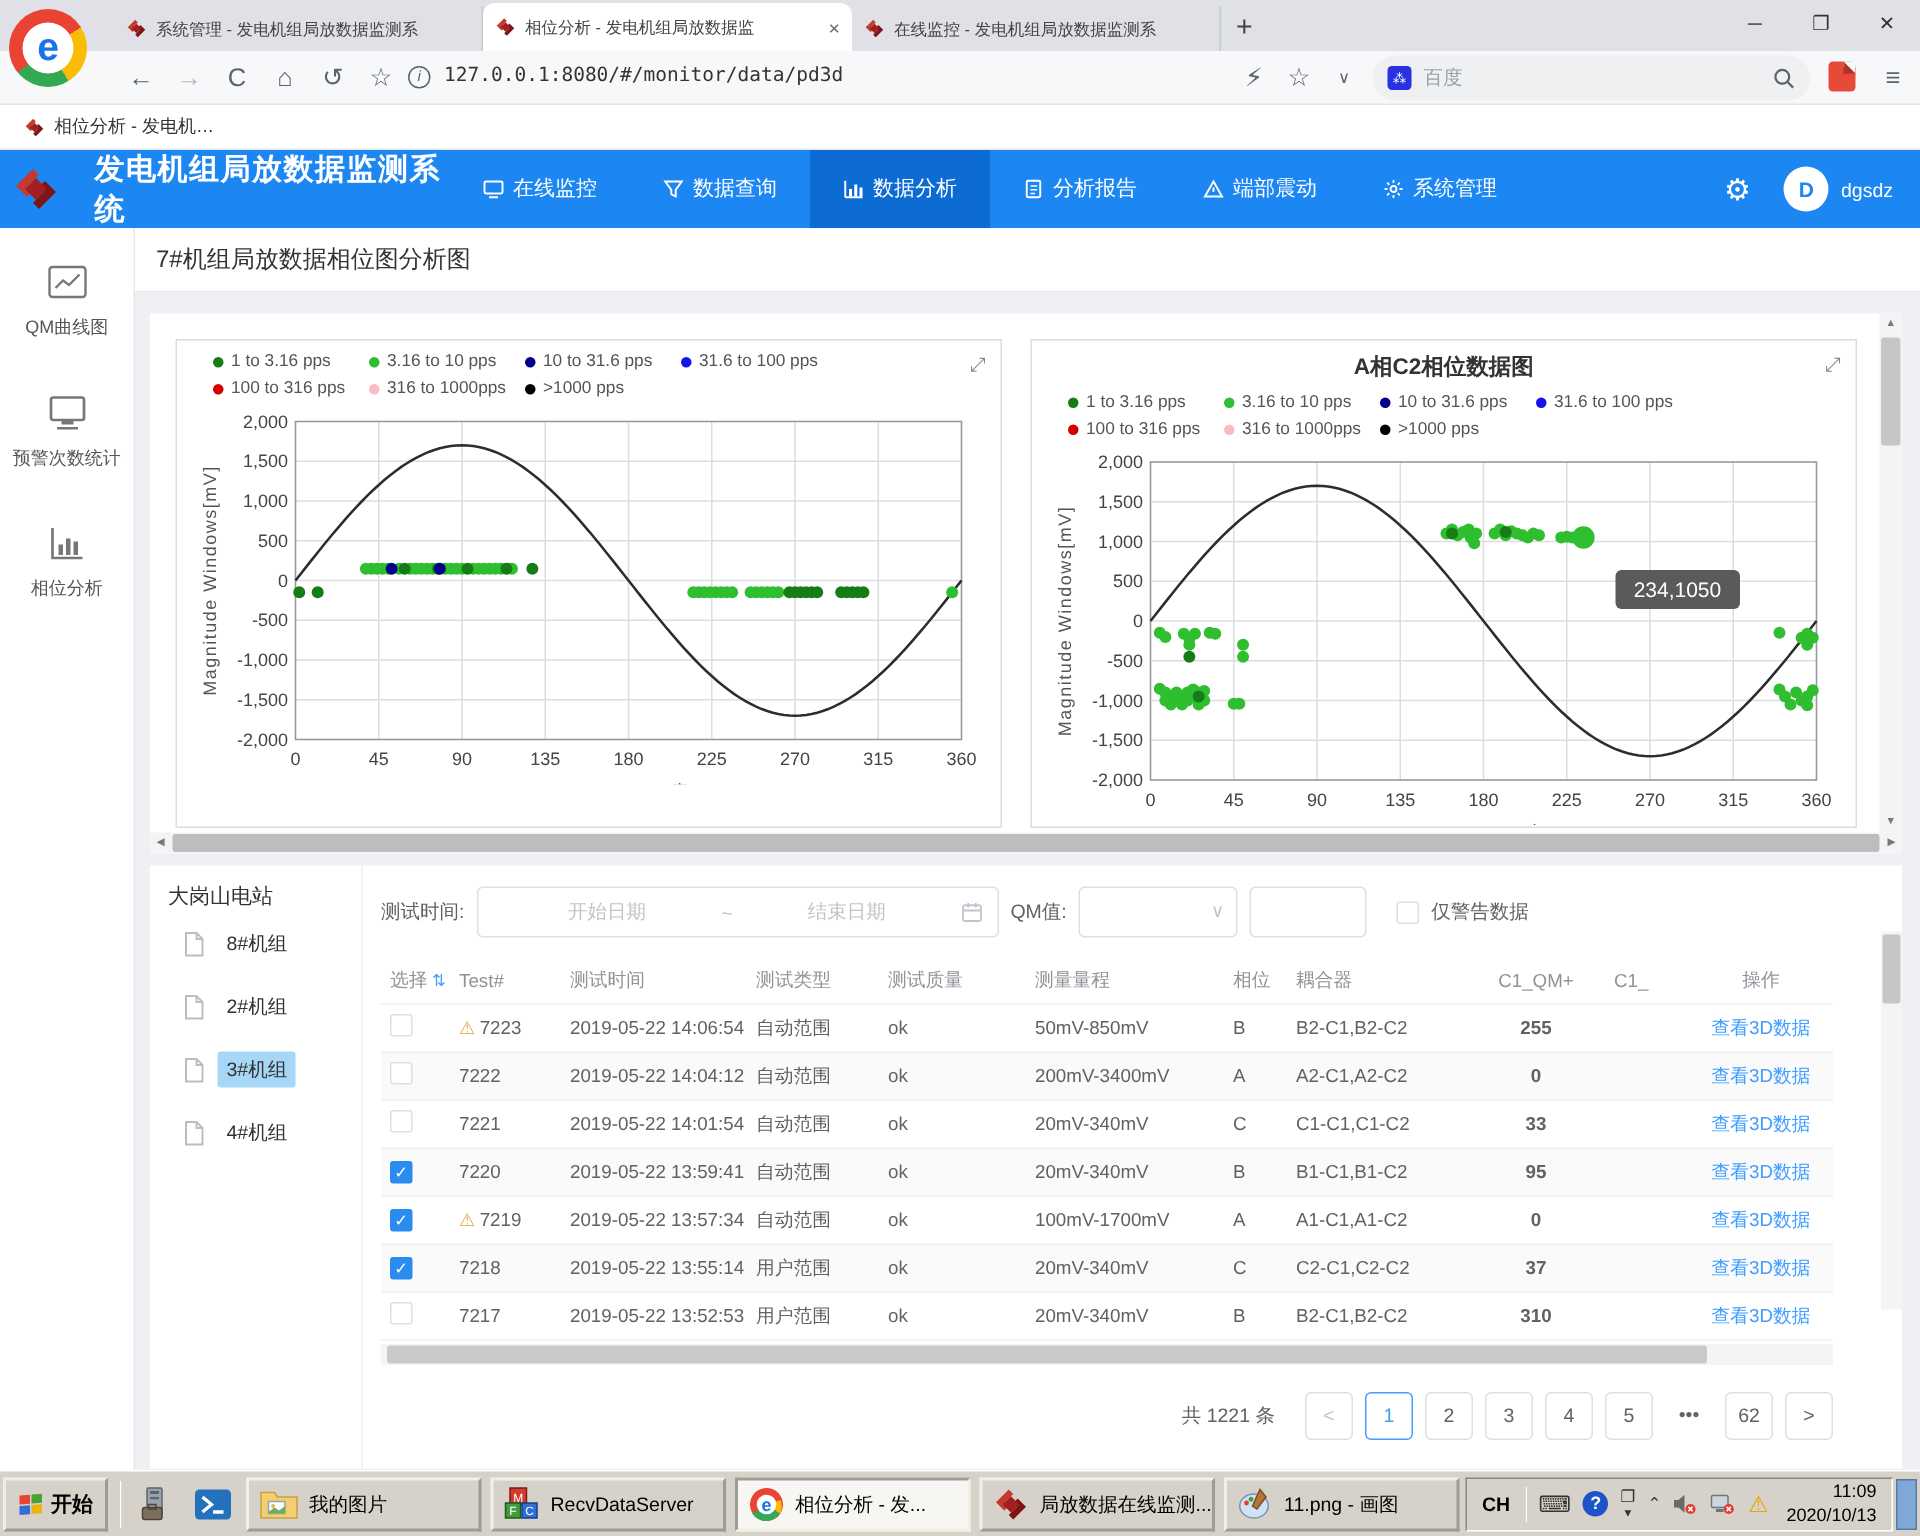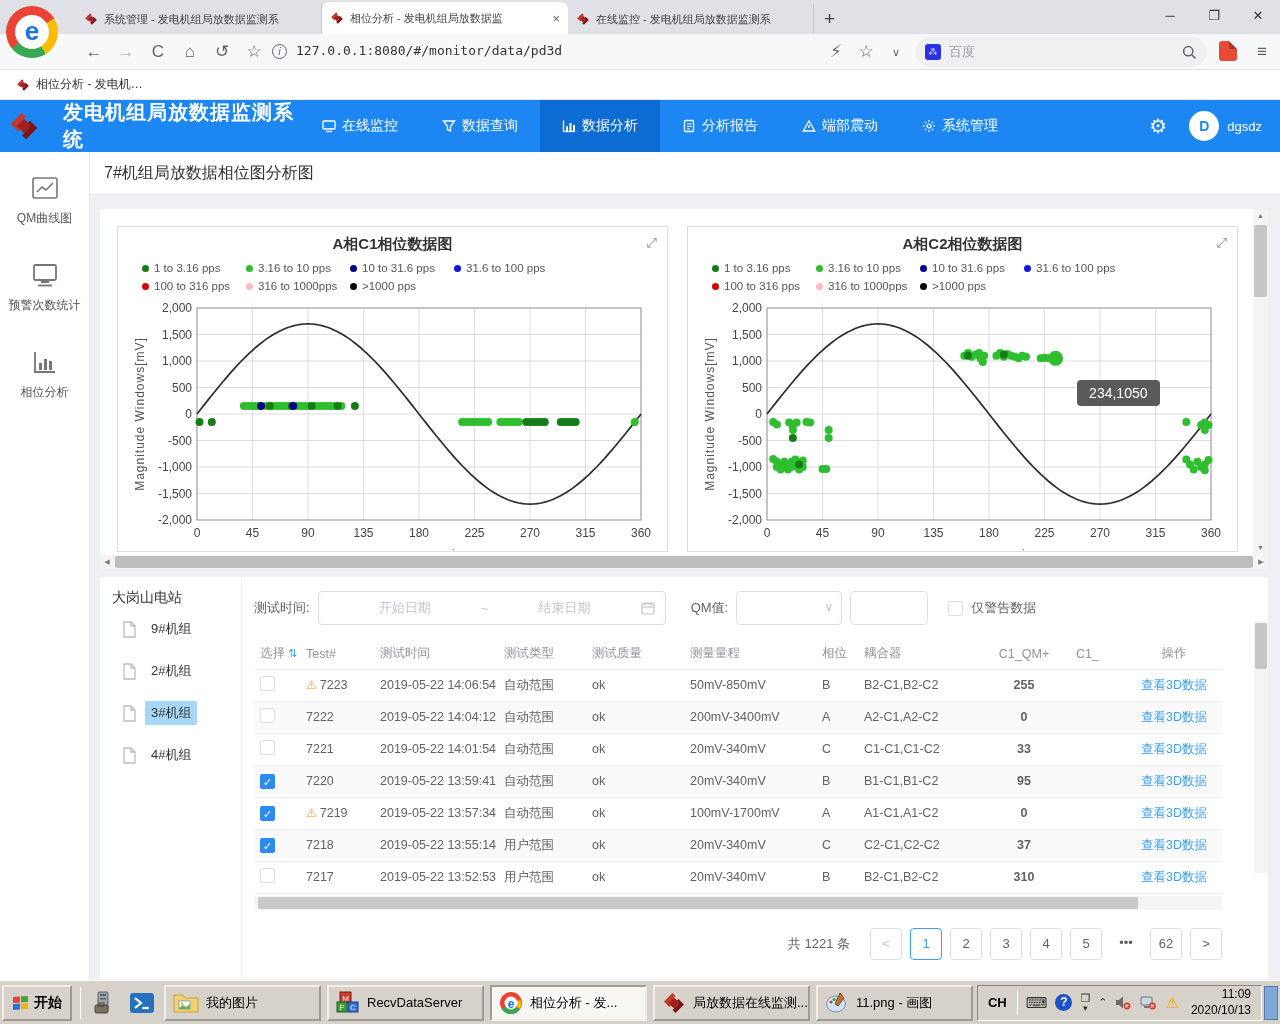--- a/index.html
+++ b/index.html
@@ -311,21 +311,20 @@
         <div class="ri-label">相位分析</div>
       </div>
     </div>
   <div class="content">
     <div class="titlebar">
       <span class="page-title">7#机组局放数据相位图分析图</span>
     </div>
 
     <div class="charts-section">
       <div class="chart-card" style="left:17px">
-          <div class="c-title">A相C1相位数据图</div>
           <div class="expand-ic">⤢</div>
           <div class="legend">
             <div class="legend-item">
               <span class="dot" style="background: rgb(22, 125, 22);"></span>
               <span>1 to 3.16 pps</span>
             </div>
             <div class="legend-item">
               <span class="dot" style="background: rgb(47, 190, 47);"></span>
               <span>3.16 to 10 pps</span>
             </div>
@@ -609,21 +608,21 @@
       <div class="tree-pane">
         <div class="tree-root">大岗山电站</div>
         <div id="tree-items">
             <div class="tree-item">
               <span class="doc">
                 <svg width="15" height="17" viewBox="0 0 15 17">
                   <path d="M2 1h7l4 4v11H2z" fill="#fff" stroke="#b9bdc4" stroke-width="1.3"></path>
                   <path d="M9 1v4h4" fill="none" stroke="#b9bdc4" stroke-width="1.3"></path>
                 </svg>
               </span>
-              <span class="ti-label">9#机组</span>
+              <span class="ti-label">8#机组</span>
             </div>
             <div class="tree-item">
               <span class="doc">
                 <svg width="15" height="17" viewBox="0 0 15 17">
                   <path d="M2 1h7l4 4v11H2z" fill="#fff" stroke="#b9bdc4" stroke-width="1.3"></path>
                   <path d="M9 1v4h4" fill="none" stroke="#b9bdc4" stroke-width="1.3"></path>
                 </svg>
               </span>
               <span class="ti-label">2#机组</span>
             </div>
@@ -654,21 +653,21 @@
             <span class="ph">开始日期</span>
             <span>~</span>
             <span class="ph">结束日期</span>
             <svg width="14" height="14" viewBox="0 0 14 14">
                 <rect x="1" y="2.5" width="12" height="10.5" rx="1.5" fill="none" stroke="#c0c4cc" stroke-width="1.2"></rect>
                 <line x1="1" y1="6" x2="13" y2="6" stroke="#c0c4cc" stroke-width="1.2"></line>
                 <line x1="4.5" y1="1" x2="4.5" y2="4" stroke="#c0c4cc" stroke-width="1.2"></line>
                 <line x1="9.5" y1="1" x2="9.5" y2="4" stroke="#c0c4cc" stroke-width="1.2"></line>
               </svg>
           </span>
-          <span class="f-label" style="margin-left:25px">QM值:</span>
+          <span class="f-label" style="margin-left:8px">QM值:</span>
           <span class="qm-select">
               <span class="chev">∨</span>
             </span>
           <span class="qm-input"></span>
           <span class="checkbox"></span>
           <span>仅警告数据</span>
         </div>
         <table class="grid">
           <colgroup>
               <col style="width:46px">

